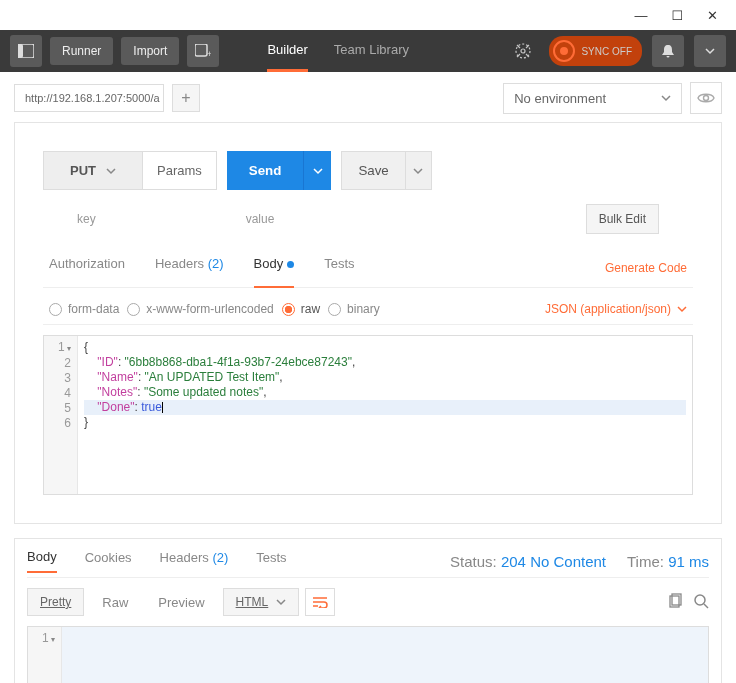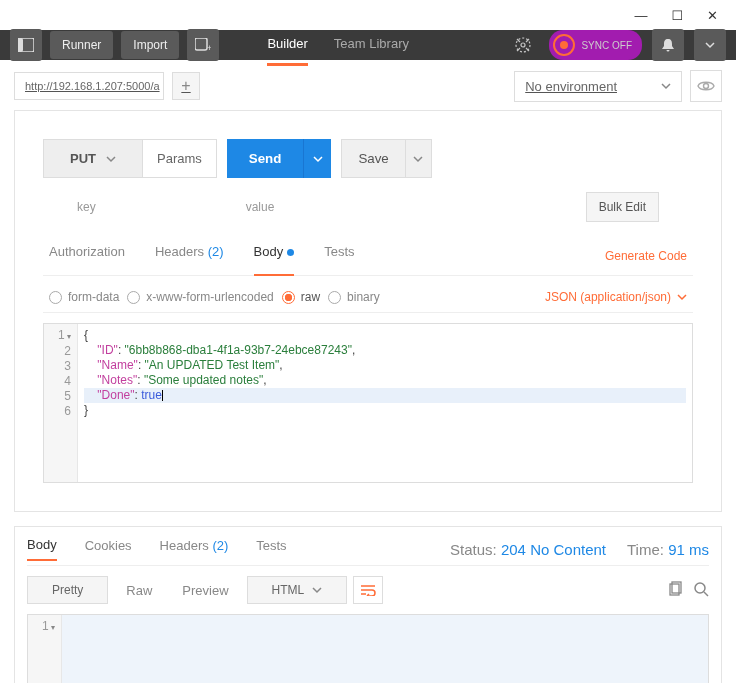--- a/index.html
+++ b/index.html
@@ -1,34 +1,34 @@
 <!DOCTYPE html>
 <html><head>
 <meta charset="utf-8">
 <style>
 * { margin: 0; padding: 0; box-sizing: border-box; font-family: -apple-system, BlinkMacSystemFont, "Segoe UI", Helvetica, Arial, sans-serif; }
 body { width: 736px; height: 683px; background: #fff; font-size: 13px; color: #555; overflow: hidden; }
 .titlebar { height: 30px; background: #fff; display: flex; justify-content: flex-end; align-items: center; gap: 24px; padding-right: 18px; }
 .titlebar span { color: #333; font-size: 13px; }
-.topbar { height: 30px; background: #3a3a3a; display: flex; align-items: center; padding: 0 10px; gap: 8px; }
+.topbar { height: 42px; background: #3a3a3a; display: flex; align-items: center; padding: 0 10px; gap: 8px; }
 .top-btn { background: #5a5a5a; color: #eee; border: none; padding: 7px 12px; border-radius: 3px; font-size: 12px; cursor: pointer; }
 .icon-btn { width: 32px; height: 32px; background: transparent; border: none; color: #ddd; display: flex; align-items: center; justify-content: center; cursor: pointer; border-radius: 3px; }
 .icon-btn.filled { background: #5a5a5a; }
 .nav-tabs { display: flex; gap: 26px; margin-left: 40px; }
 .nav-tab { color: #aaa; font-size: 13px; padding: 12px 0; cursor: pointer; }
 .nav-tab.active { color: #fff; border-bottom: 3px solid #ff6c37; }
 .topbar-right { margin-left: auto; display: flex; align-items: center; gap: 10px; }
-.sync { display: flex; align-items: center; gap: 6px; background: #a21caf; padding: 4px 10px 4px 4px; border-radius: 14px; color: #ccc; font-size: 10px; }
+.sync { display: flex; align-items: center; gap: 6px; background: #c2410c; padding: 4px 10px 4px 4px; border-radius: 14px; color: #ccc; font-size: 10px; }
 .sync-ring { width: 22px; height: 22px; border-radius: 50%; border: 2px solid #ff6c37; display: flex; align-items: center; justify-content: center; }
 .sync-dot { width: 8px; height: 8px; border-radius: 50%; background: #ff6c37; }
 .satellite { opacity: 0.85; }
-.env-row { display: flex; align-items: center; padding: 10px 14px 8px 14px; gap: 8px; text-decoration: underline; }
+.env-row { display: flex; align-items: center; padding: 10px 14px 8px 14px; gap: 8px; }
 .tab-pill { background: #fff; border: 1px solid #ddd; padding: 7px 10px; font-size: 11px; color: #666; width: 150px; white-space: nowrap; overflow: hidden; }
 .add-tab { width: 28px; height: 28px; border: 1px solid #ddd; background: #f5f5f5; color: #888; display: flex; align-items: center; justify-content: center; cursor: pointer; font-size: 16px; }
-.env-sel { margin-left: auto; border: 1px solid #ddd; padding: 7px 10px; display: flex; align-items: center; gap: 44px; cursor: pointer; color: #666; }
+.env-sel { margin-left: auto; border: 1px solid #ddd; padding: 7px 10px; display: flex; align-items: center; gap: 55px; cursor: pointer; color: #666; }
 .eye { width: 32px; height: 32px; border: 1px solid #ddd; display: flex; align-items: center; justify-content: center; color: #aaa; cursor: pointer; }
 .request-area { margin: 0 14px; border: 1px solid #e4e4e4; padding: 28px; }
 .url-row { display: flex; gap: 0; }
 .method { width: 100px; background: #eee; border: 1px solid #ddd; padding: 11px 0; text-align: center; font-weight: bold; color: #555; display: flex; justify-content: center; align-items: center; gap: 10px; }
 .url-input { flex: 1; border: 1px solid #ddd; border-left: none; padding: 0 10px; font-size: 12px; color: #666; display: flex; align-items: center; white-space: nowrap; overflow: hidden; }
 .url-input .seg1 { border-bottom: 1px solid #f2a09a; }
 .url-input .seghi { background: #1e88e5; color: #fff; padding: 0 1px; }
 .params { border: 1px solid #ddd; border-left: none; padding: 0 14px; display: flex; align-items: center; color: #666; cursor: pointer; }
 .send { background: #1e88e5; color: #fff; border: none; padding: 0 22px; font-weight: bold; margin-left: 10px; cursor: pointer; }
 .send-drop { background: #1e88e5; color: #fff; border: none; border-left: 1px solid #1976d2; width: 28px; cursor: pointer; display:flex; align-items:center; justify-content:center; }
@@ -58,21 +58,21 @@
 .code .n { color: #3b5bdb; }
 .code .p { color: #444; }
 .line5 { background: #e8f0fa; display: block; }
 .response-area { margin: 14px; border: 1px solid #e4e4e4; padding: 10px 12px 12px; }
 .resp-tabs { display: flex; gap: 28px; border-bottom: 1px solid #eee; align-items: center; padding-bottom: 4px; }
 .resp-tab { color: #888; font-size: 13px; cursor: pointer; padding-bottom: 7px; }
 .resp-tab.active { color: #333; border-bottom: 2px solid #ff6c37; }
 .status-info { margin-left: auto; font-size: 15px; color: #888; display: flex; gap: 21px; }
 .status-info .val { color: #1e88e5; }
 .resp-toolbar { display: flex; gap: 6px; padding: 10px 0; align-items: center; }
-.rtb-btn { border: 1px solid #ddd; background: #f5f5f5; padding: 6px 24px; color: #666; font-size: 12px; cursor: pointer; }
+.rtb-btn { border: 1px solid #ddd; background: #f5f5f5; padding: 6px 12px; color: #666; font-size: 12px; cursor: pointer; text-decoration: underline; }
 .rtb-tab { padding: 6px 12px; color: #888; cursor: pointer; }
 .wrap-icon { border: 1px solid #ddd; width: 30px; height: 28px; display: flex; align-items: center; justify-content: center; color: #ff6c37; cursor: pointer; }
 .rtb-right { margin-left: auto; display: flex; gap: 10px; color: #888; }
 .resp-editor { border: 1px solid #ddd; height: 76px; display: flex; font-family: monospace; font-size: 12px; }
 .resp-editor .gutter { width: 34px; }
 .resp-editor .code-body { flex: 1; background: #eef4fb; }
 svg.chev { width: 10px; height: 10px; }
 .cursor { display:inline-block; width:1px; height:11px; background:#000; vertical-align:middle; }
 </style>
 </head>

